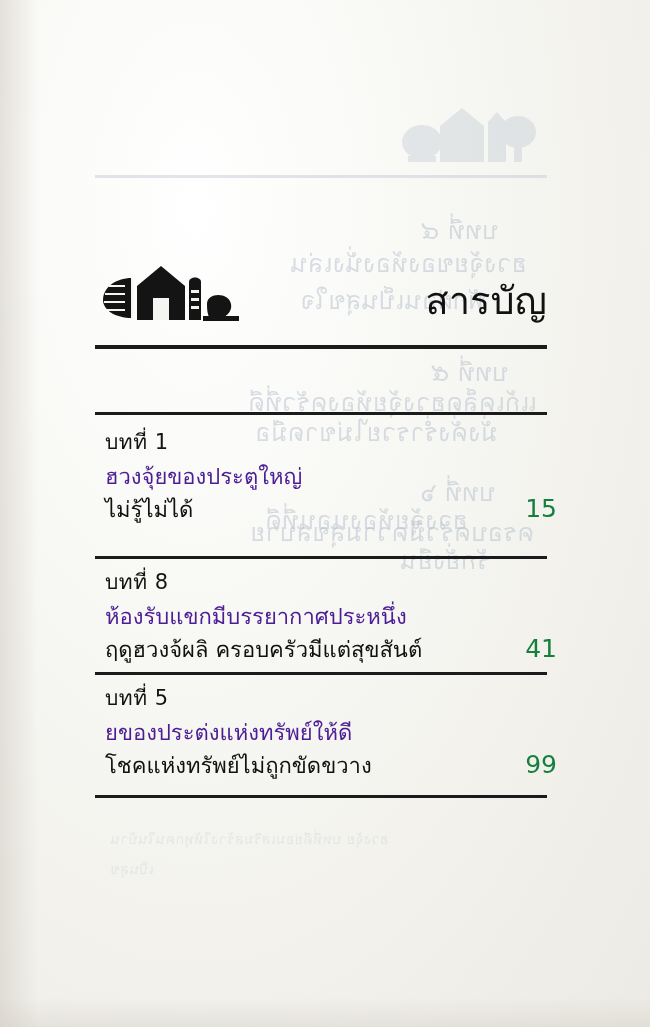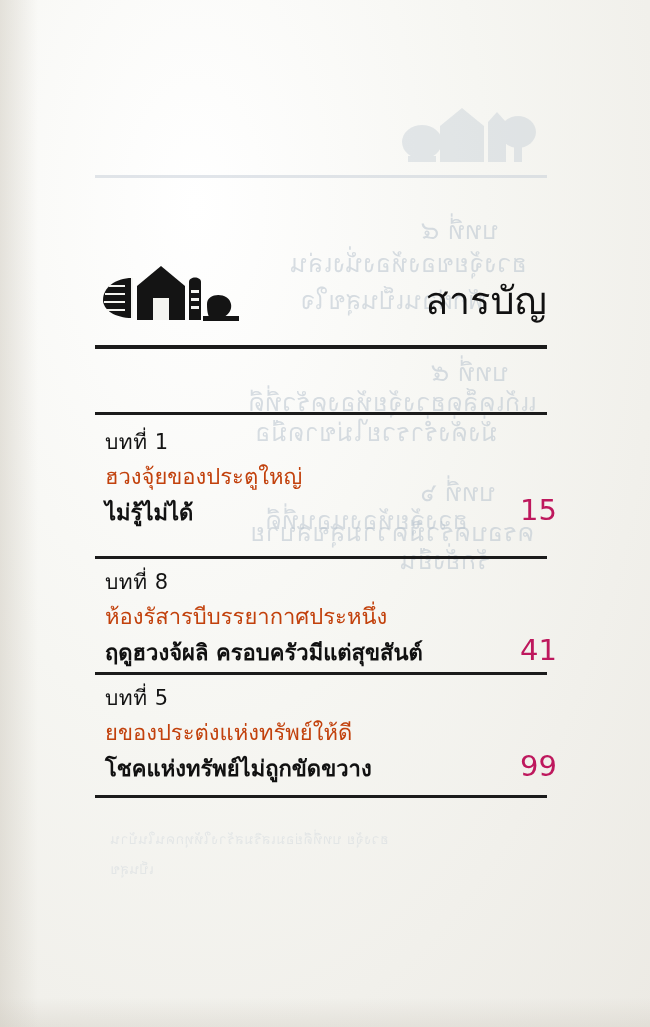--- a/index.html
+++ b/index.html
@@ -107,41 +107,40 @@
   }
   .chapter-label {
     font-size: 21px;
     color: #141414;
     letter-spacing: 0.5px;
     margin: 0 0 4px 0;
     line-height: 1.35;
   }
   .entry-line {
     font-size: 22px;
-    color: #c2410c;
+    color: #4c1d95;
     line-height: 1.5;
     margin: 0;
     white-space: nowrap;
   }
   .entry-last {
     display: flex;
     justify-content: space-between;
     align-items: baseline;
     width: 452px;
   }
   .entry-last .txt {
     font-size: 22px;
     color: #111;
     line-height: 1.5;
     white-space: nowrap;
-    font-weight: bold;
   }
   .page-num {
-    font-size: 29px;
-    color: #be185d;
+    font-size: 25px;
+    color: #15803d;
     padding-left: 10px;
   }
 </style>
 </head>
 <body>
 
 <div class="page"></div>
 
 <div>
   <div class="bleed-logo" style="left:400px; top:96px;">
@@ -213,21 +212,21 @@
     <div class="entry-last">
       <span class="txt">ไม่รู้ไม่ได้</span>
       <span class="page-num">15</span>
     </div>
   </div>
 
   <div class="rule thin" style="top:556px;"></div>
 
   <div class="entry" style="top:568px;">
     <div class="chapter-label">บทที่ 8</div>
-    <div class="entry-line">ห้องรัสารบีบรรยากาศประหนึ่ง</div>
+    <div class="entry-line">ห้องรับแขกมีบรรยากาศประหนึ่ง</div>
     <div class="entry-last">
       <span class="txt">ฤดูฮวงจ้ผลิ ครอบครัวมีแต่สุขสันต์</span>
       <span class="page-num">41</span>
     </div>
   </div>
 
   <div class="rule thin" style="top:672px;"></div>
 
   <div class="entry" style="top:684px;">
     <div class="chapter-label">บทที่ 5</div>

